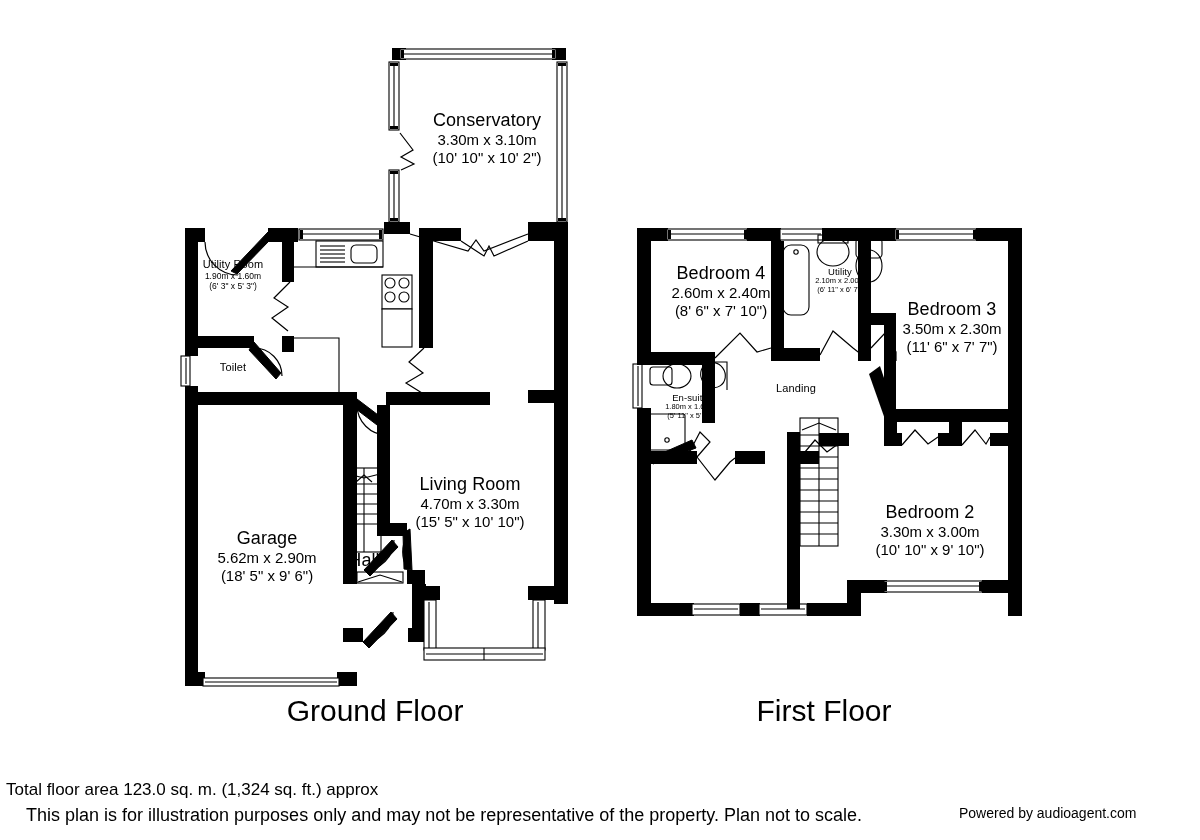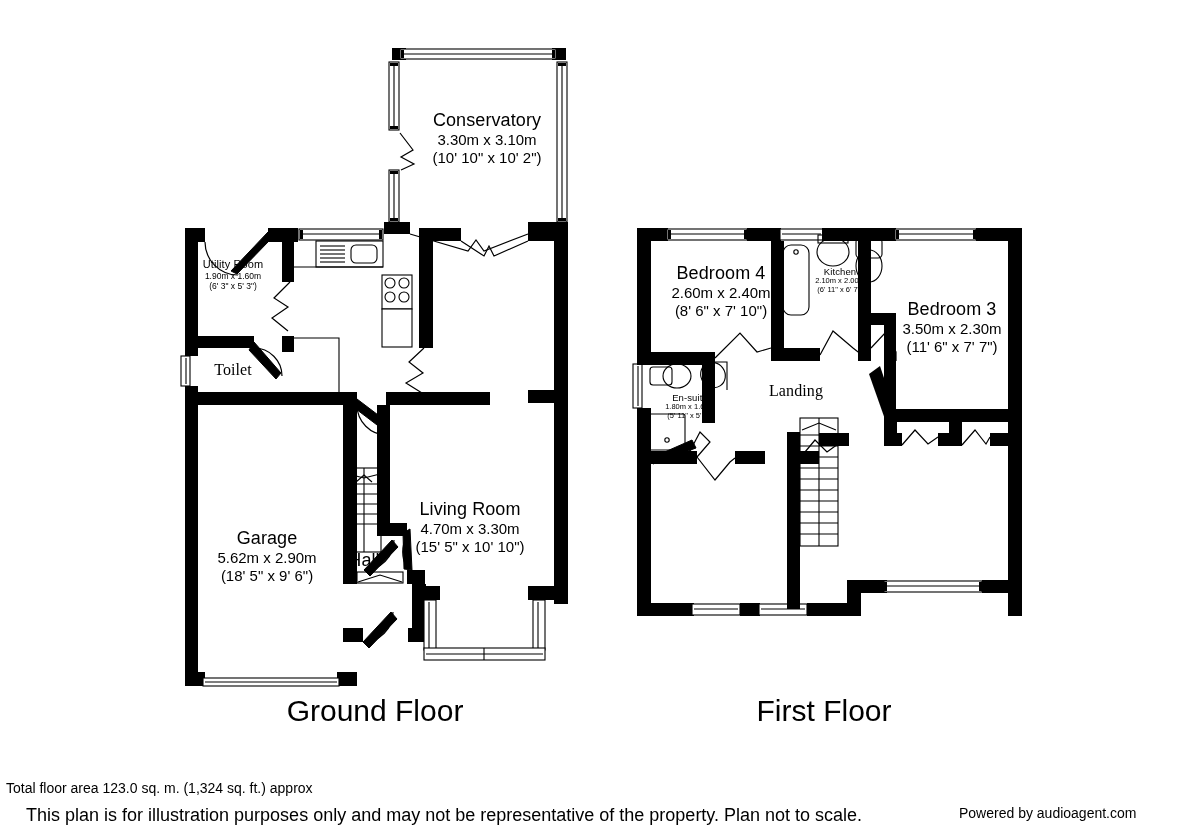--- a/index.html
+++ b/index.html
@@ -49,33 +49,33 @@
     letter-spacing: 0.1px;
   }
   .lbl .rdim {
     display: block;
     font-size: 15px;
   }
   .lbl.small .rname { font-size: 11px; }
   .lbl.small .rdim { font-size: 8.5px; }
   .lbl.tiny .rname { font-size: 9.5px; }
   .lbl.tiny .rdim { font-size: 7.5px; }
-  .lbl.plain .rname { font-size: 16px; font-family: Liberation Serif, serif; }
+  .lbl.plain .rname { font-size: 11px; }
   .lbl.hall .rname { font-size: 18px; }
 
   .floor-title {
     position: absolute;
     font-size: 30px;
     font-weight: normal;
     transform: translateX(-50%);
     white-space: nowrap;
   }
   .footer-area {
     position: absolute;
-    font-size: 14px;
+    font-size: 17px;
     white-space: nowrap;
   }
   .footer-disc {
     position: absolute;
     font-size: 18px;
     white-space: nowrap;
   }
   .footer-powered {
     position: absolute;
     font-size: 14px;
@@ -353,21 +353,21 @@
     <span class="rdim">1.90m x 1.60m</span>
     <span class="rdim">(6' 3" x 5' 3")</span>
   </div>
 
 
 
   <div class="lbl plain" style="left:233px; top:361px;">
     <span class="rname">Toilet</span>
   </div>
 
-  <div class="lbl" style="left:470px; top:499px;">
+  <div class="lbl" style="left:470px; top:474px;">
     <span class="rname">Living Room</span>
     <span class="rdim">4.70m x 3.30m</span>
     <span class="rdim">(15' 5" x 10' 10")</span>
   </div>
 
   <div class="lbl" style="left:267px; top:528px;">
     <span class="rname">Garage</span>
     <span class="rdim">5.62m x 2.90m</span>
     <span class="rdim">(18' 5" x 9' 6")</span>
   </div>
@@ -376,21 +376,21 @@
     <span class="rname">Hall</span>
   </div>
 
   <div class="lbl" style="left:721px; top:263px;">
     <span class="rname">Bedroom 4</span>
     <span class="rdim">2.60m x 2.40m</span>
     <span class="rdim">(8' 6" x 7' 10")</span>
   </div>
 
   <div class="lbl tiny" style="left:840px; top:266px;">
-    <span class="rname">Kitchen</span>
+    <span class="rname">Utility</span>
     <span class="rdim">2.10m x 2.00m</span>
     <span class="rdim">(6' 11" x 6' 7")</span>
   </div>
 
   <div class="lbl" style="left:952px; top:299px;">
     <span class="rname">Bedroom 3</span>
     <span class="rdim">3.50m x 2.30m</span>
     <span class="rdim">(11' 6" x 7' 7")</span>
   </div>
 
@@ -398,20 +398,25 @@
     <span class="rname">En-suite</span>
     <span class="rdim">1.80m x 1.60m</span>
     <span class="rdim">(5' 11" x 5' 3")</span>
   </div>
 
   <div class="lbl plain" style="left:796px; top:382px;">
     <span class="rname">Landing</span>
   </div>
 
 
+  <div class="lbl" style="left:930px; top:502px;">
+    <span class="rname">Bedroom 2</span>
+    <span class="rdim">3.30m x 3.00m</span>
+    <span class="rdim">(10' 10" x 9' 10")</span>
+  </div>
 
   <div class="floor-title" style="left:375px; top:694px;">Ground Floor</div>
   <div class="floor-title" style="left:824px; top:694px;">First Floor</div>
 
   <div class="footer-area" style="left:6px; top:780px;">Total floor area 123.0 sq. m. (1,324 sq. ft.) approx</div>
   <div class="footer-disc" style="left:26px; top:805px;">This plan is for illustration purposes only and may not be representative of the property. Plan not to scale.</div>
   <div class="footer-powered" style="left:959px; top:805px;">Powered by audioagent.com</div>
 
 </div>
 

